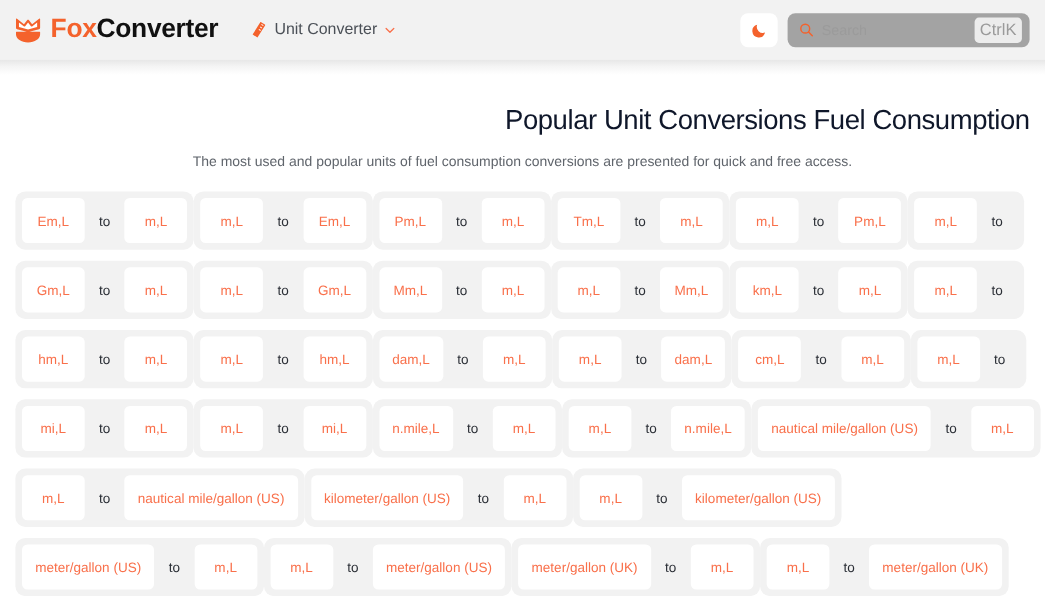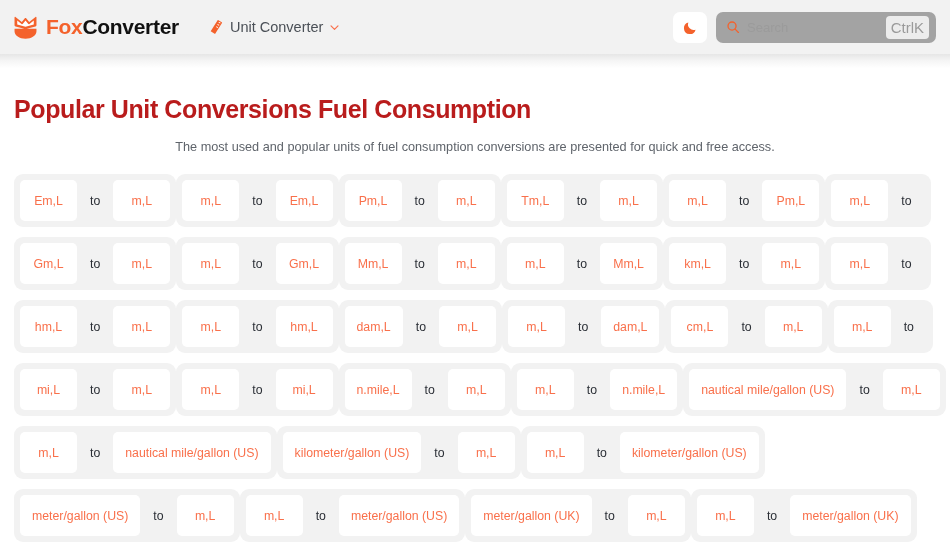--- a/index.html
+++ b/index.html
@@ -24,21 +24,21 @@
     height: 14px;
     background: linear-gradient(to bottom, #e6e6e6 0%, #f4f4f4 45%, #ffffff 100%);
   }
   .brand {
     display: flex;
     align-items: center;
     gap: 7px;
   }
   .brand-logo { width: 27px; height: 27px; display: block; }
   .brand-text {
-    font-size: 21px;
+    font-size: 24px;
     letter-spacing: -0.3px;
     white-space: nowrap;
   }
   .brand-fox { color: #F4622C; font-weight: bold; }
   .brand-converter { color: #111111; font-weight: bold; }
 
   .nav-item {
     display: flex;
     align-items: center;
     gap: 6px;
@@ -90,24 +90,24 @@
     color: #9a9a9a;
     font-size: 15px;
     border-radius: 4px;
     padding: 3px 5px;
     white-space: nowrap;
   }
 
   
   .main { padding: 0 14px; }
   .page-title {
-    text-align: left;
+    text-align: right;
     font-size: 25px;
-    font-weight: bold;
-    color: #b91c1c;
+    font-weight: normal;
+    color: #0f172a;
     letter-spacing: -0.4px;
     margin-top: 27px;
   }
   .page-sub {
     text-align: center;
     font-size: 12.7px;
     color: #5f646b;
     margin-top: 16px;
   }
 

